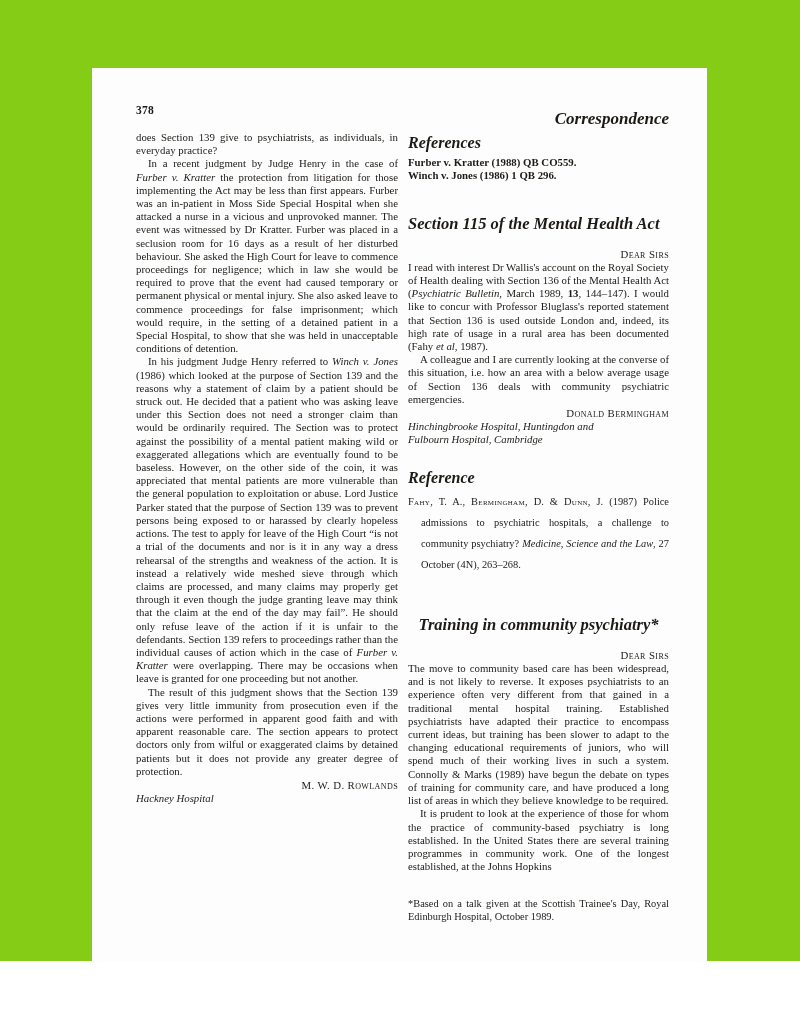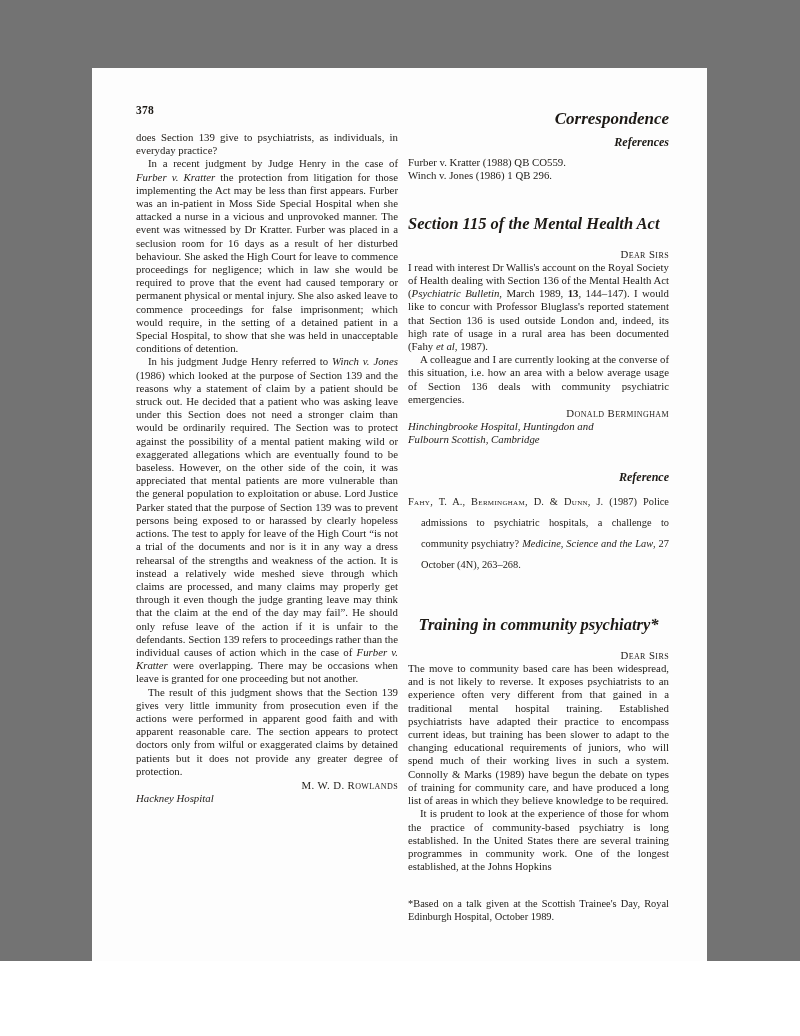--- a/index.html
+++ b/index.html
@@ -4,21 +4,21 @@
 <style>
   html, body {
     margin: 0;
     padding: 0;
     background: #ffffff;
   }
   .canvas {
     position: relative;
     width: 800px;
     height: 961px;
-    background: #737373;
+    background: #84cc16;
     overflow: hidden;
     font-family: "Liberation Serif", serif;
     color: #1d1a16;
   }
   .page {
     position: absolute;
     left: 92px;
     top: 68px;
     width: 615px;
     height: 898px;
@@ -67,25 +67,25 @@
     letter-spacing: 0.4px;
     margin-top: 1px;
   }
   .addr {
     font-style: italic;
     text-align: left;
   }
   .refs-head {
     font-style: italic;
     font-weight: bold;
-    font-size: 12px;
+    font-size: 16px;
     margin: 0 0 7px 0;
-    text-align: right;
+    text-align: left;
   }
-  .ref-line { text-align: left; }
+  .ref-line { text-align: left; font-weight: bold; }
   .ref-entry {
     padding-left: 13px;
     text-indent: -13px;
     text-align: justify;
     font-size: 10.4px;
     line-height: 21px;
   }
   .letter-title {
     font-size: 16.5px;
     font-style: italic;
@@ -134,21 +134,21 @@
     <p class="refs-head mt-refs">References</p>
     <p class="ref-line">Furber v. Kratter (1988) QB CO559.</p>
     <p class="ref-line">Winch v. Jones (1986) 1 QB 296.</p>
 
     <p class="letter-title gap-title2 gap-after-title">Section 115 of the Mental Health Act</p>
     <p class="salutation">Dear Sirs</p>
     <p class="para para-first gap-body">I read with interest Dr Wallis's account on the Royal Society of Health dealing with Section 136 of the Mental Health Act (<i>Psychiatric Bulletin</i>, March 1989, <b>13</b>, 144–147). I would like to concur with Professor Bluglass's reported statement that Section 136 is used outside London and, indeed, its high rate of usage in a rural area has been documented (Fahy <i>et al</i>, 1987).</p>
     <p class="para">A colleague and I are currently looking at the converse of this situation, i.e. how an area with a below average usage of Section 136 deals with community psychiatric emergencies.</p>
     <p class="sig">Donald Bermingham</p>
     <p class="addr">Hinchingbrooke Hospital, Huntingdon and</p>
-    <p class="addr">Fulbourn Scottish, Cambridge</p>
+    <p class="addr">Fulbourn Hospital, Cambridge</p>
 
     <p class="refs-head gap-refhead">Reference</p>
     <p class="ref-entry"><span class="sc">Fahy</span>, T. A., <span class="sc">Bermingham</span>, D. &amp; <span class="sc">Dunn</span>, J. (1987) Police admissions to psychiatric hospitals, a challenge to community psychiatry? <i>Medicine, Science and the Law</i>, 27 October (4N), 263–268.</p>
 
     <p class="letter-title gap-title3 gap-after-title">Training in community psychiatry*</p>
     <p class="salutation">Dear Sirs</p>
     <p class="para para-first gap-body">The move to community based care has been widespread, and is not likely to reverse. It exposes psychiatrists to an experience often very different from that gained in a traditional mental hospital training. Established psychiatrists have adapted their practice to encompass current ideas, but training has been slower to adapt to the changing educational requirements of juniors, who will spend much of their working lives in such a system. Connolly &amp; Marks (1989) have begun the debate on types of training for community care, and have produced a long list of areas in which they believe knowledge to be required.</p>
     <p class="para">It is prudent to look at the experience of those for whom the practice of community-based psychiatry is long established. In the United States there are several training programmes in community work. One of the longest established, at the Johns Hopkins</p>
 
     <p class="footnote">*Based on a talk given at the Scottish Trainee's Day, Royal Edinburgh Hospital, October 1989.</p>

